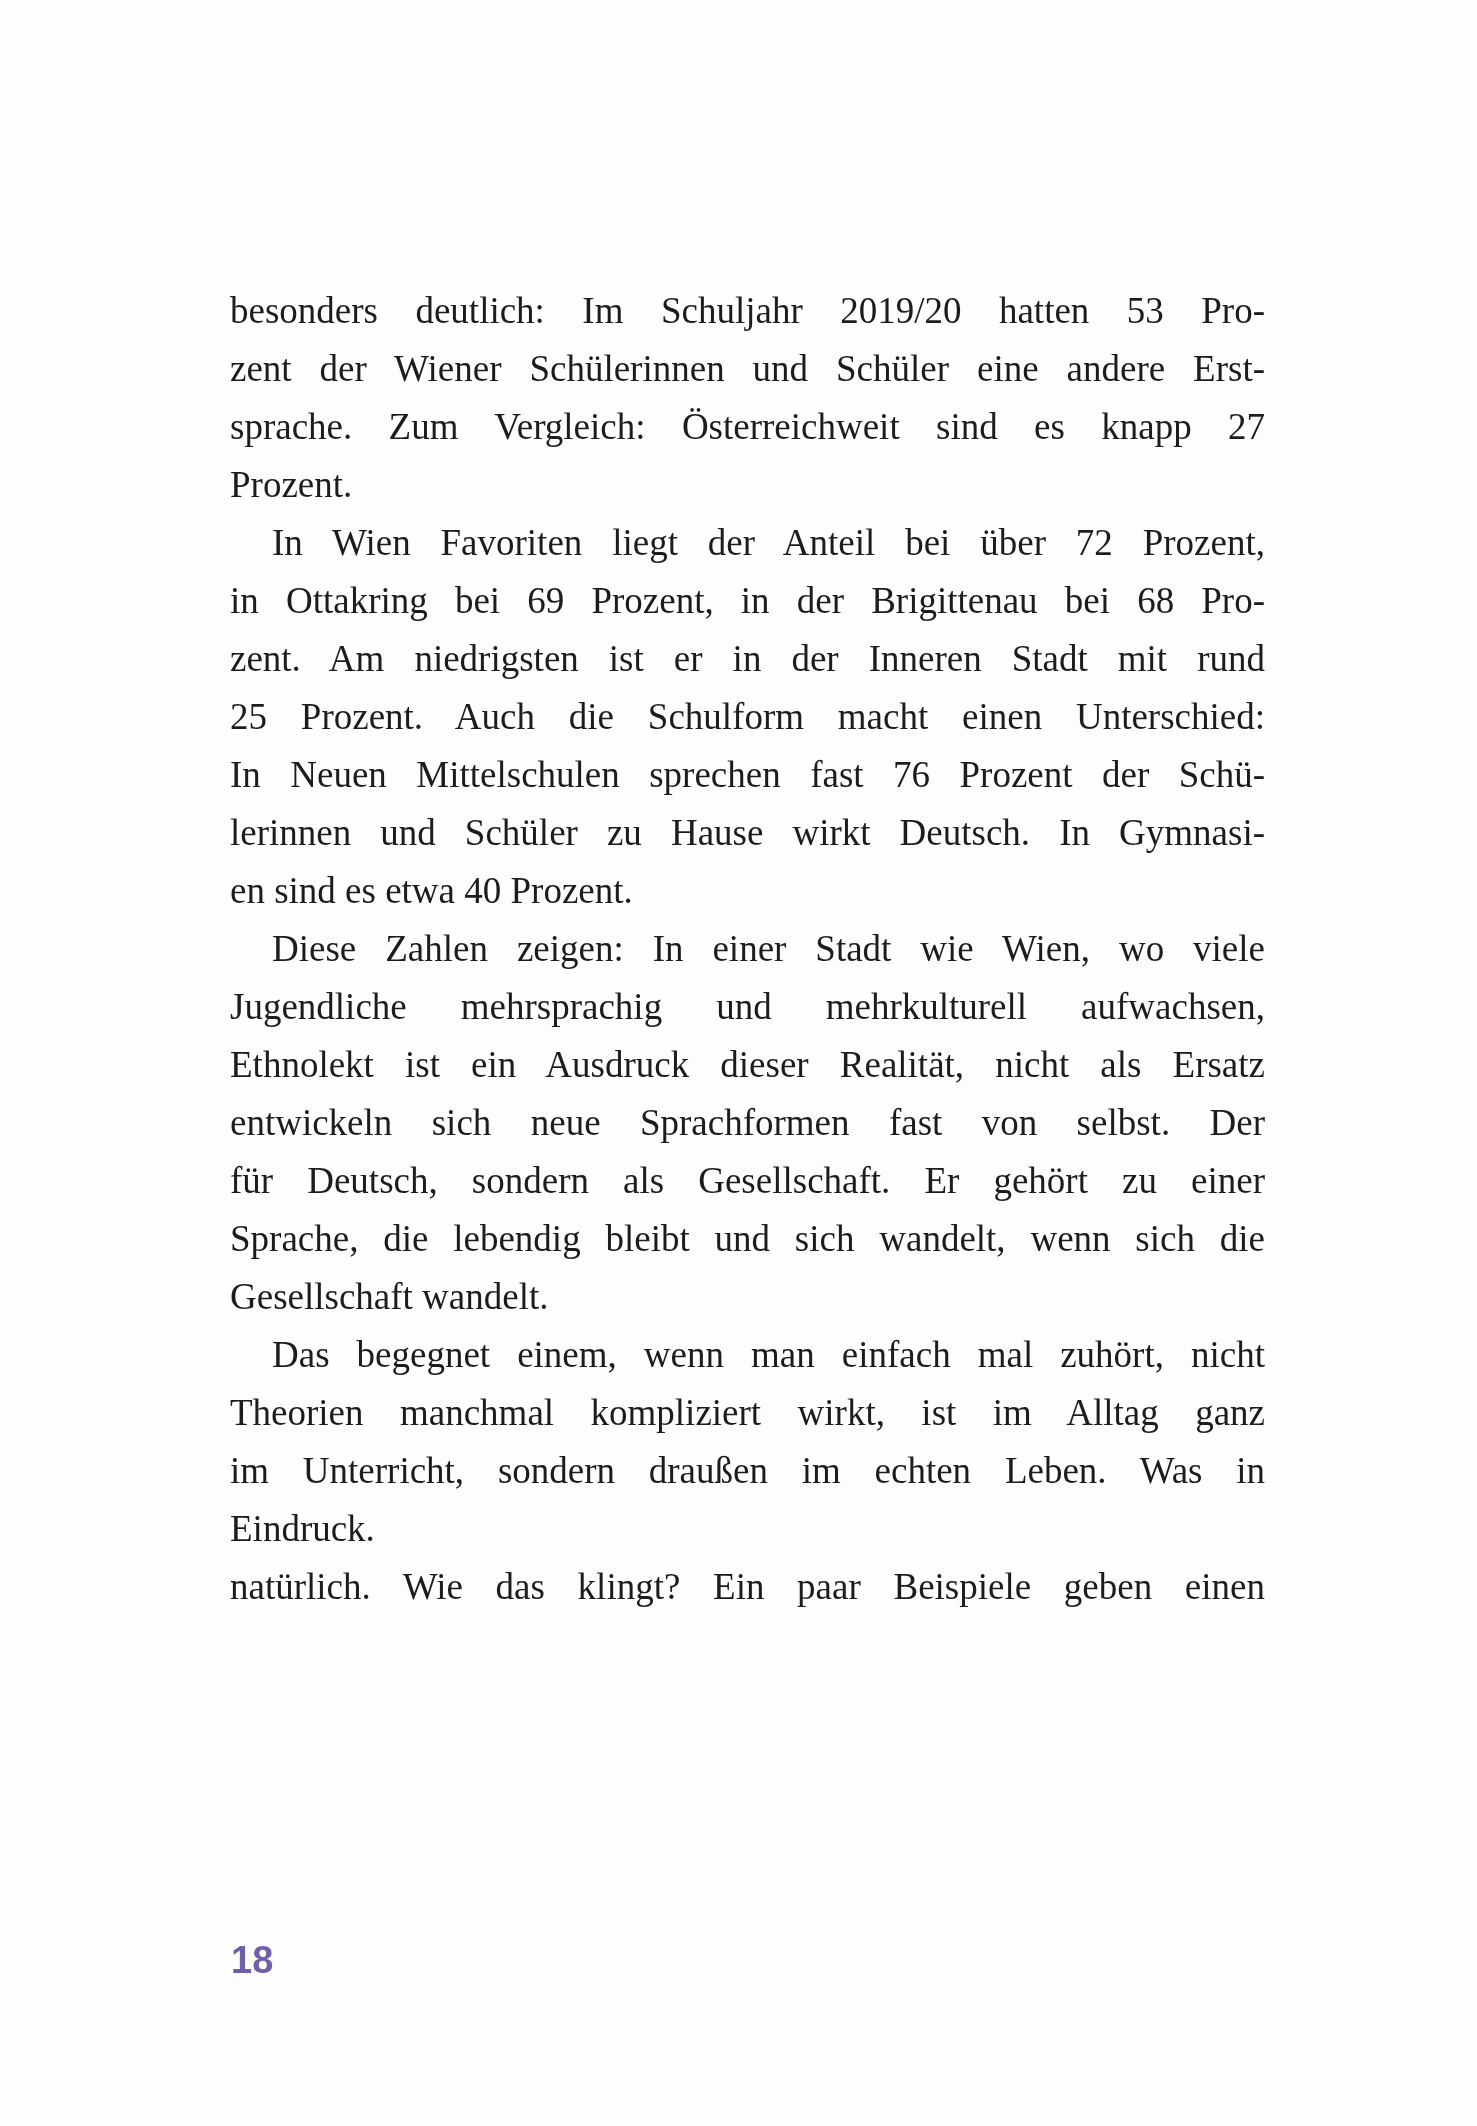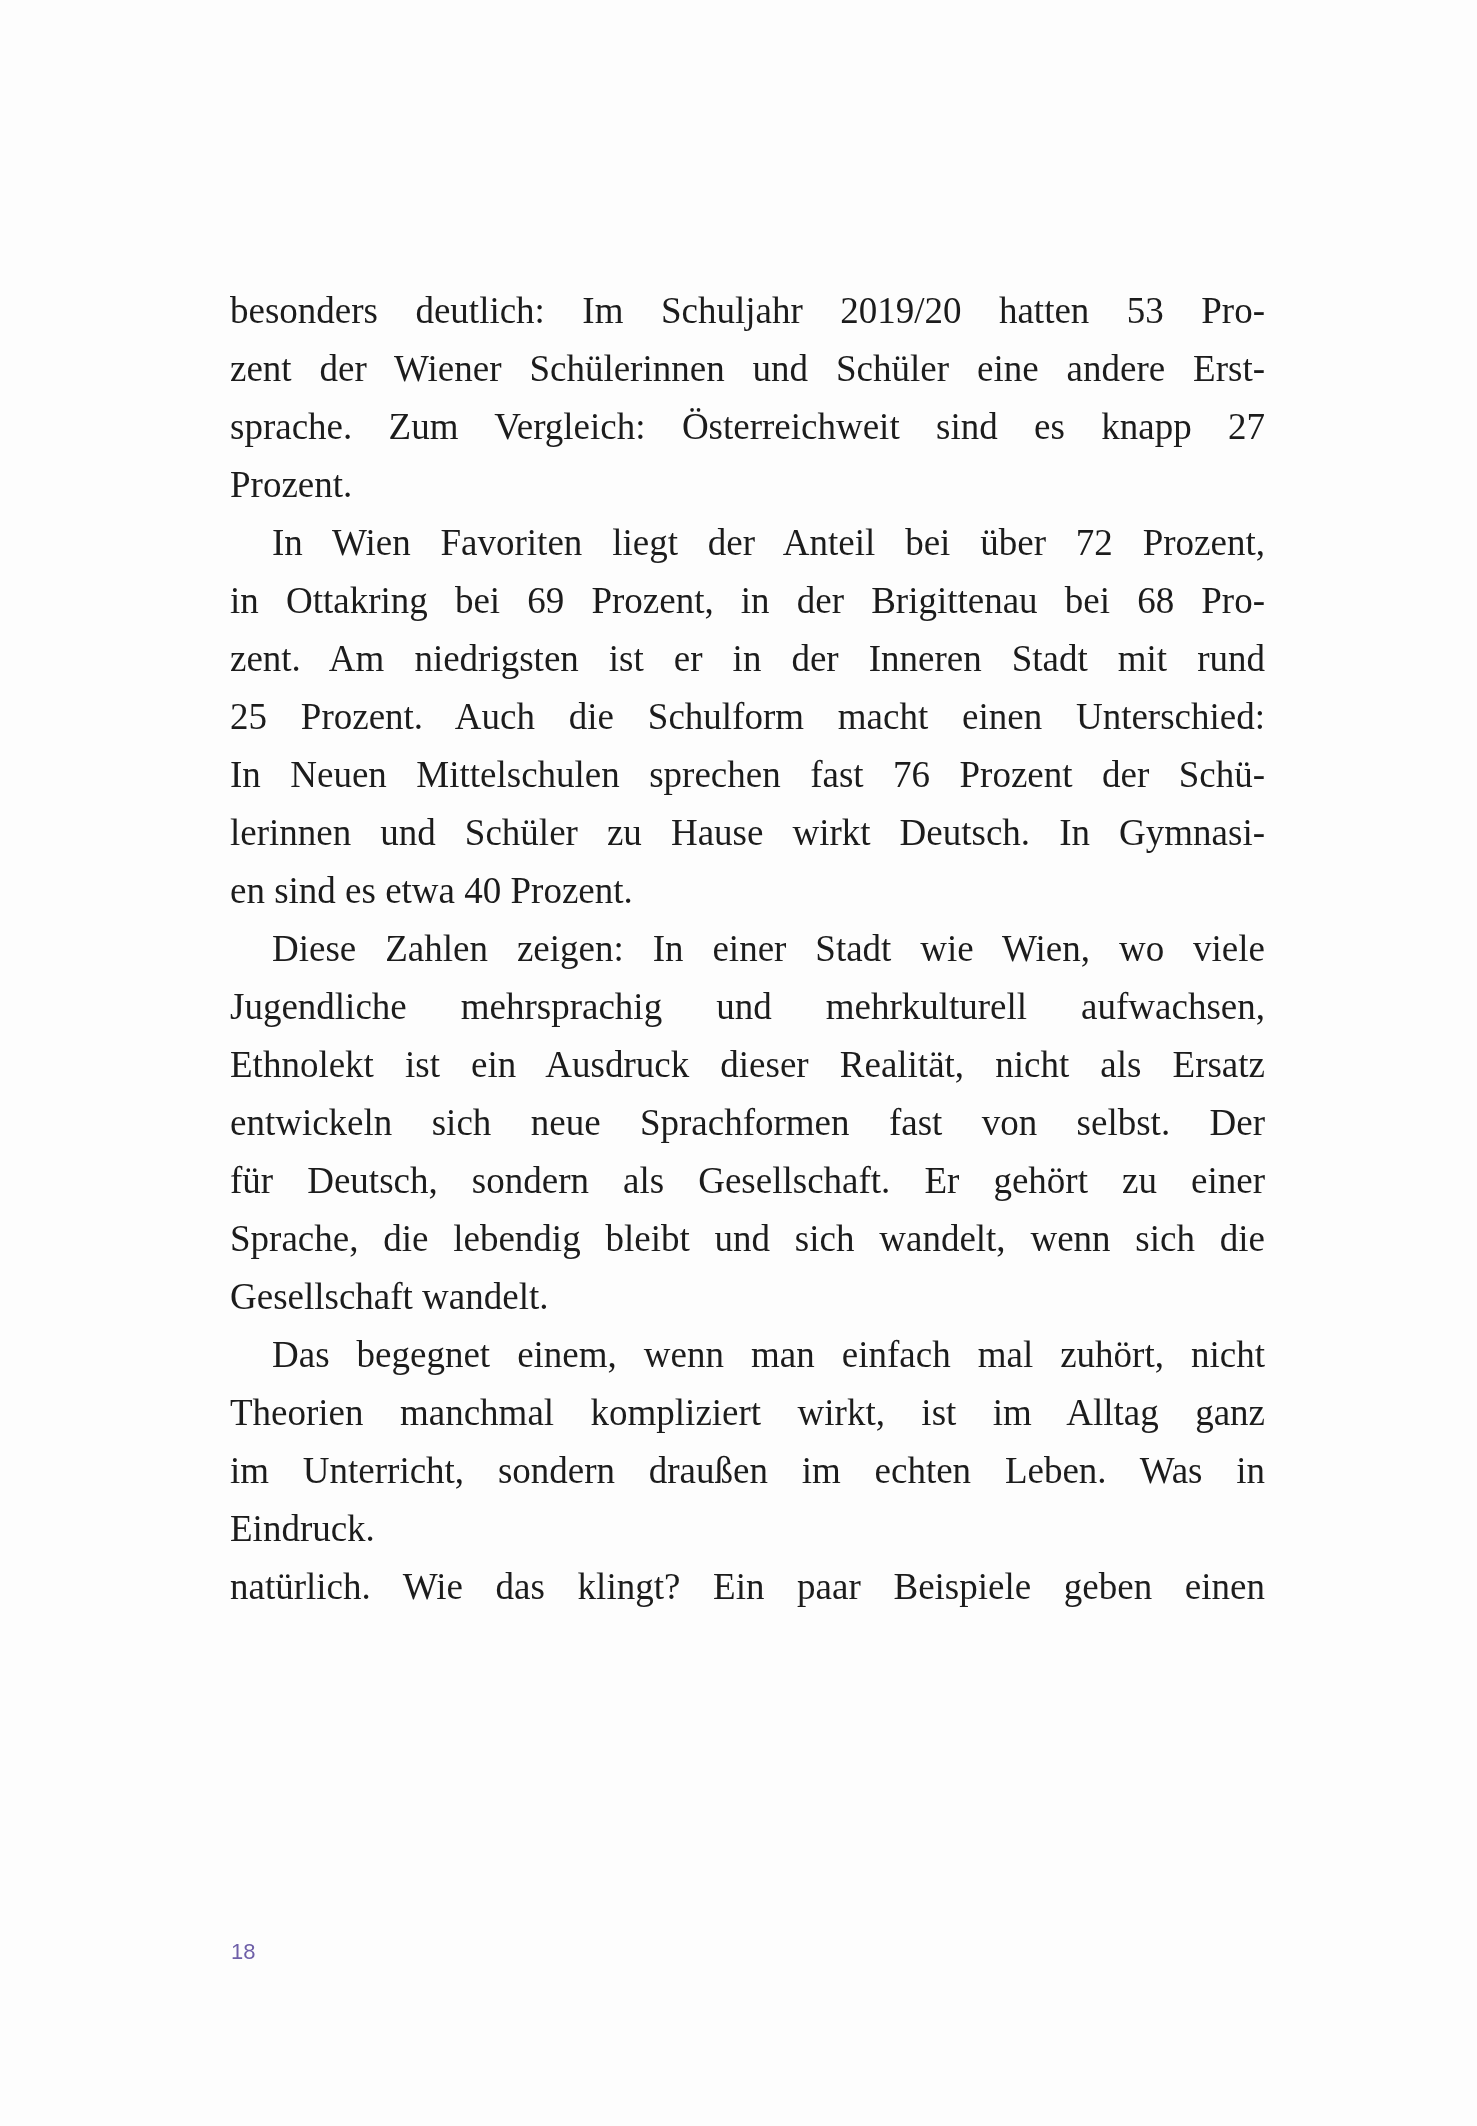--- a/index.html
+++ b/index.html
@@ -45,23 +45,23 @@
   }
   .line.para-end {
     text-align-last: left;
     font-family: Liberation Serif, serif;
   }
   .page-number {
     position: absolute;
     left: 231px;
     top: 1941px;
     font-family: "Liberation Sans", "DejaVu Sans", sans-serif;
-    font-size: 22px;
+    font-size: 38px;
     line-height: 1;
-    font-weight: 400;
+    font-weight: 700;
     color: var(--pagenum-color);
   }
 </style>
 </head>
 <body>
 
 <div class="page">
 
   <main class="text-block">
 

